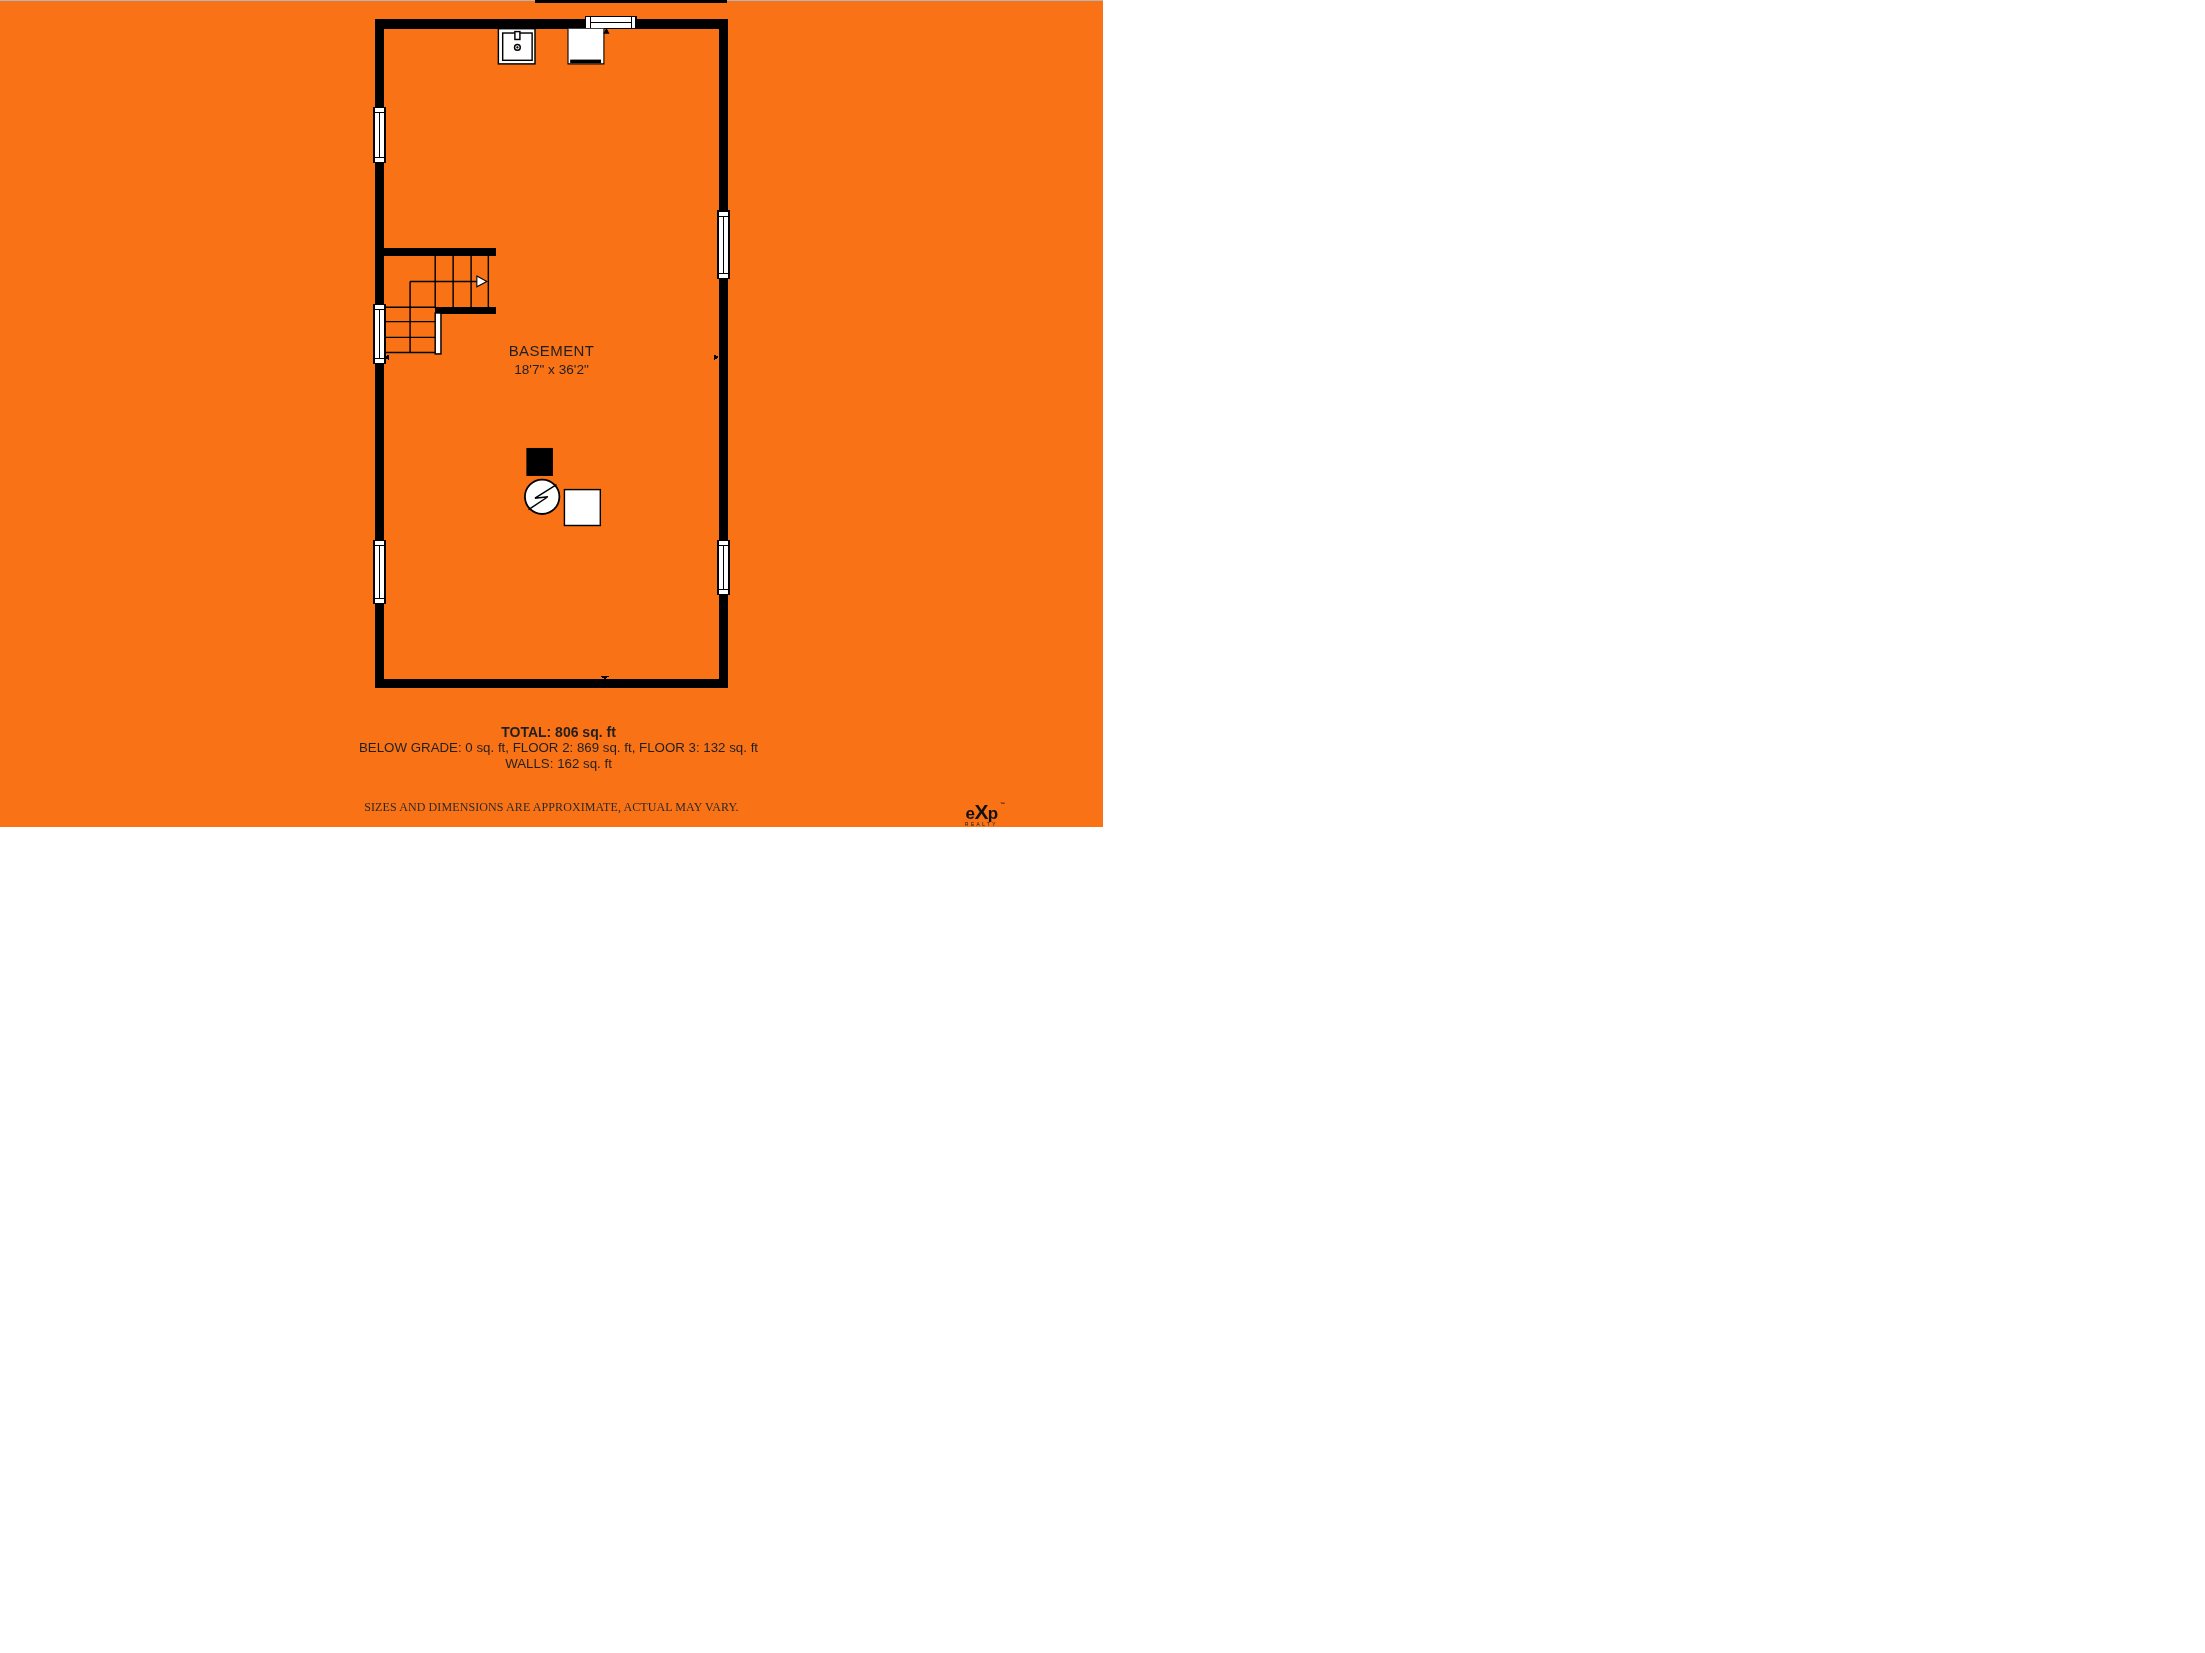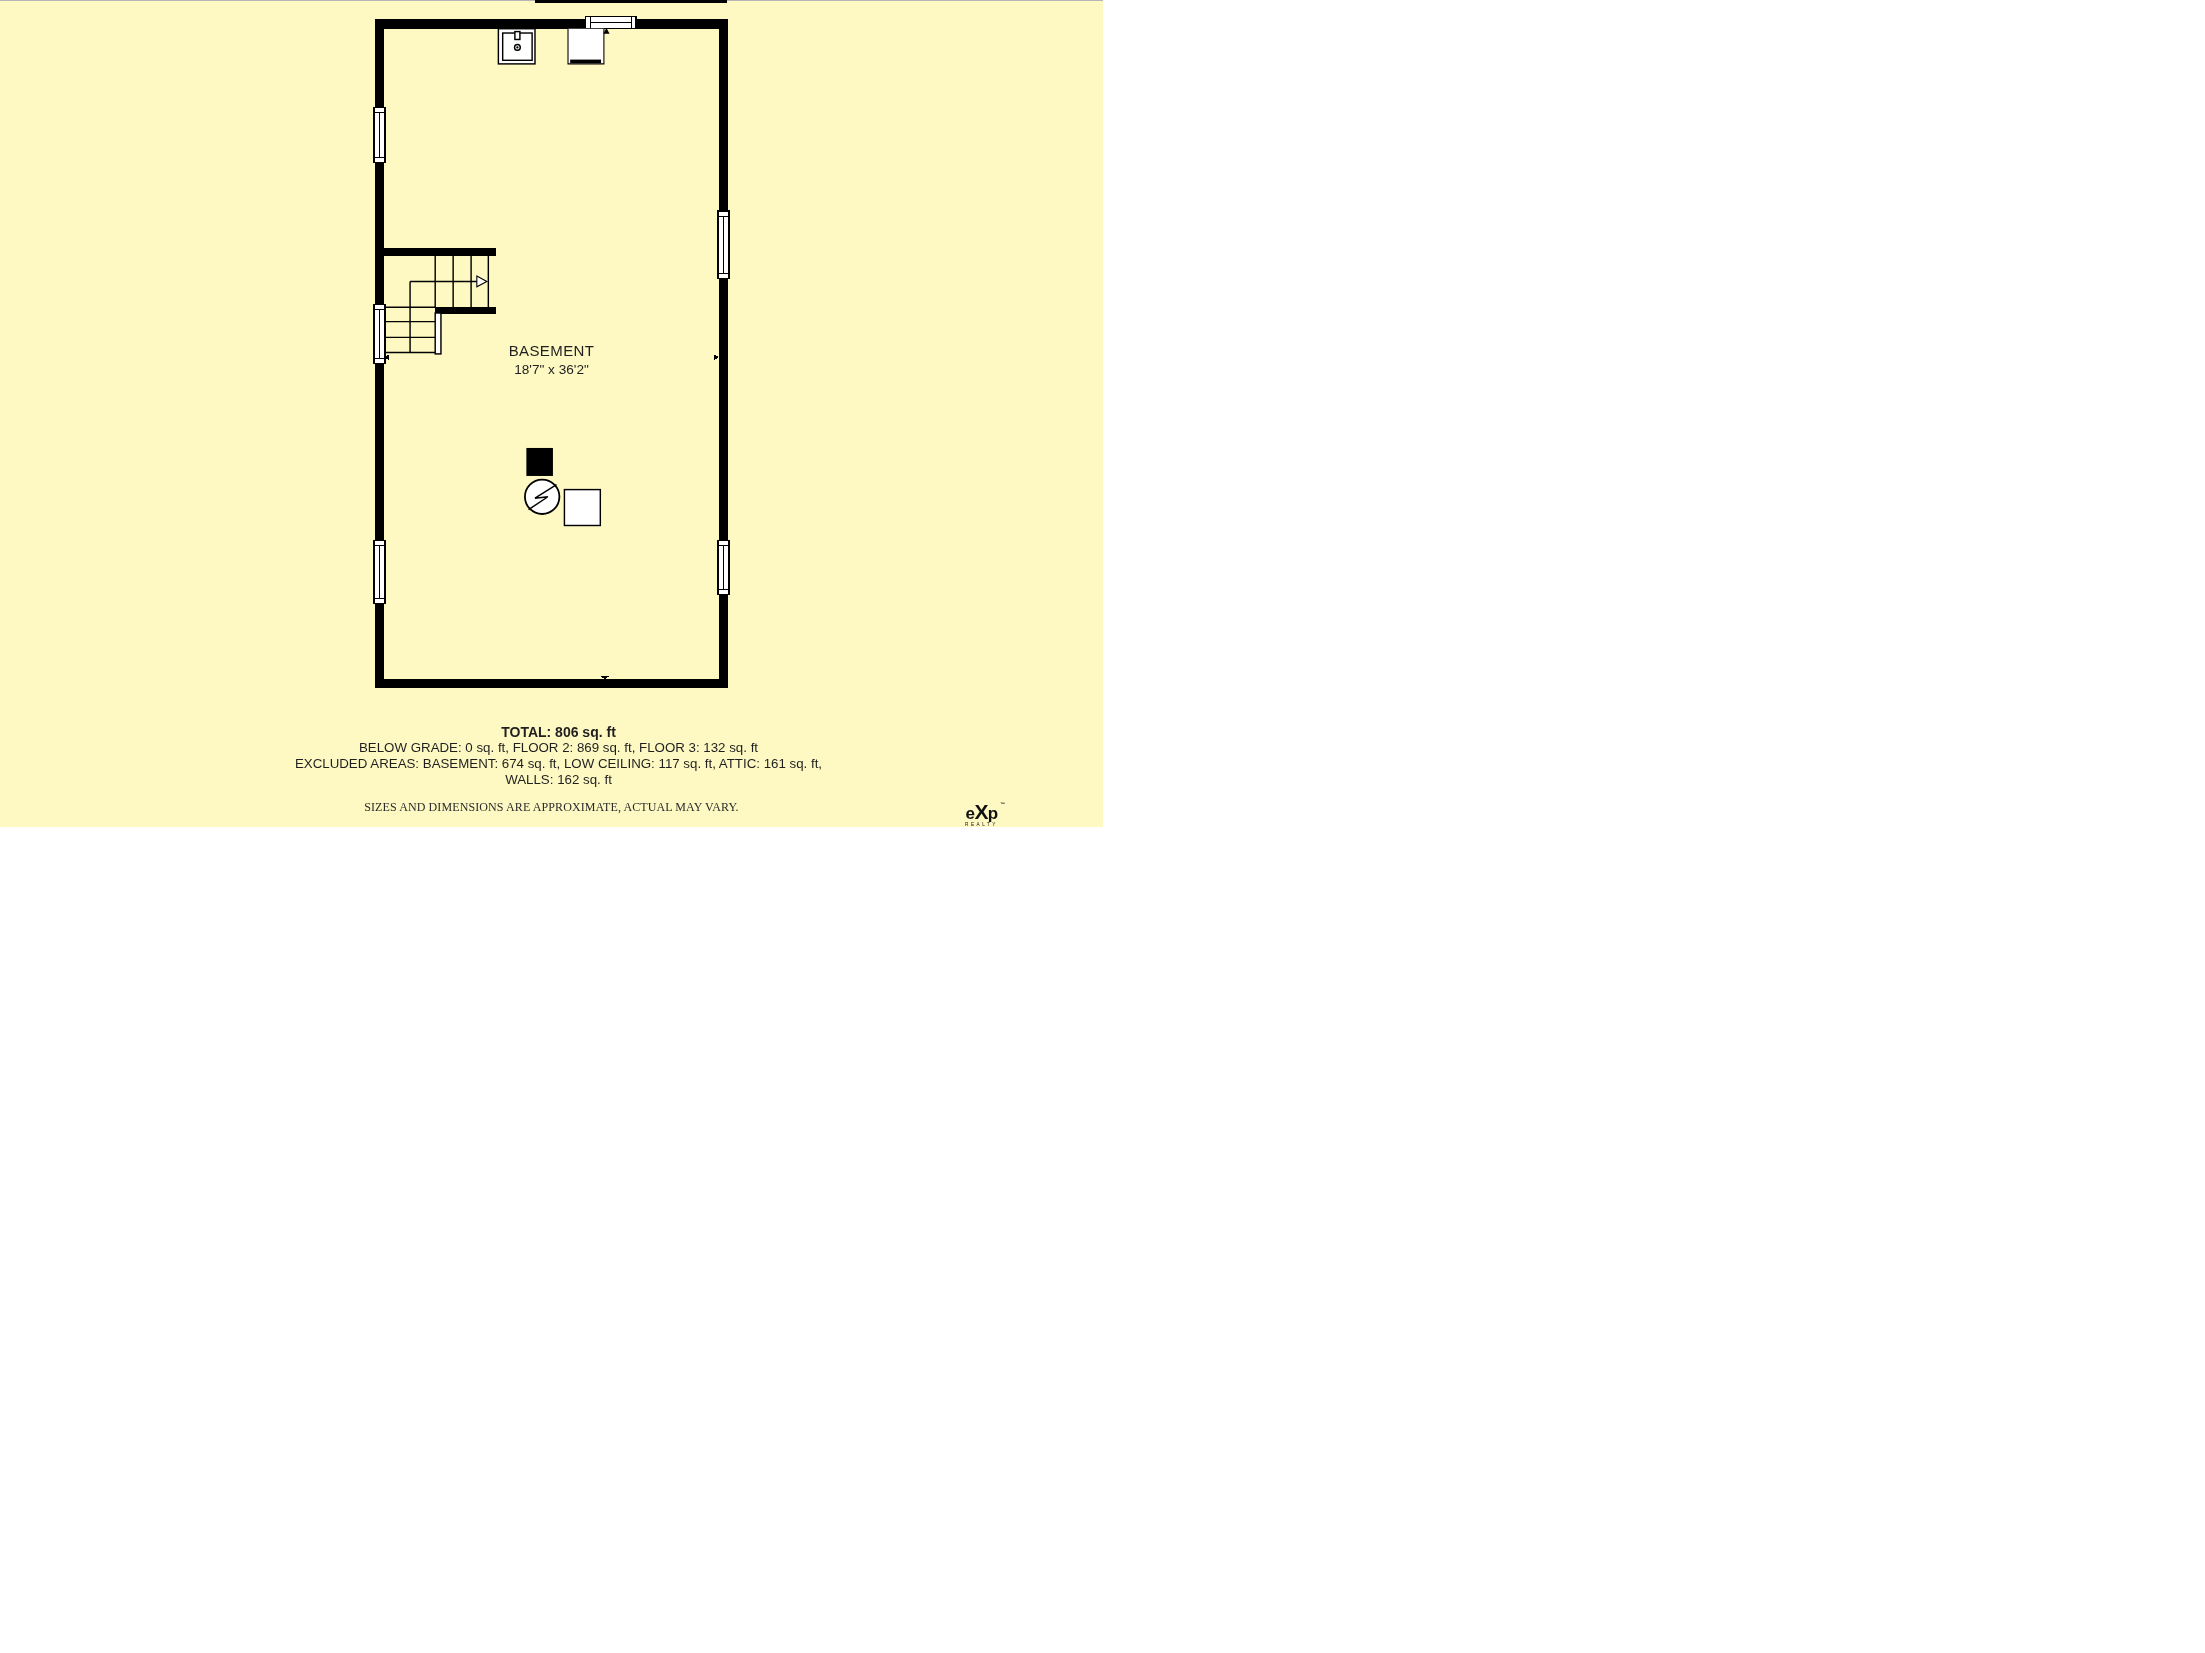--- a/index.html
+++ b/index.html
@@ -1,16 +1,16 @@
 <!DOCTYPE html>
 <html style="font-size:11.5px"><head>
 <meta charset="utf-8">
 <style>
   html,body{margin:0;padding:0;background:#ffffff;}
-  .page{position:relative;width:1103px;height:827px;background:#fef9c3;overflow:hidden;
+  .page{position:relative;width:1103px;height:827px;background:#f97316;overflow:hidden;
         font-family:"Liberation Sans",sans-serif;color:#1f1f1f;}
   .plan-svg{position:absolute;left:0;top:0;}
   .label{position:absolute;left:384px;width:335px;text-align:center;color:#1f1f1f;}
   #room-label{top:342px;font-size:15px;letter-spacing:0.4px;}
   #room-dims{top:362px;font-size:13.6px;}
   .summary{position:absolute;left:0;top:724px;width:1103px;text-align:center;
            font-size:13.3px;line-height:16px;color:#1f1f1f;padding-left:7px;}
   .summary .total{font-weight:bold;font-size:14px;}
   .disclaimer{position:absolute;left:0;top:800px;width:1103px;text-align:center;
               font-size:12px;letter-spacing:0.1px;color:#2a2a2a;font-family:Liberation Serif, serif;}
@@ -120,21 +120,20 @@
     <polygon points="1001,497.5 994.5,493.5 994.5,501.5" fill="#000"></polygon>
     <polygon points="836,941 849,941 842.5,947" fill="#000"></polygon>
   </svg>
 
   <div class="label" id="room-label">BASEMENT</div>
   <div class="label" id="room-dims">18'7" x 36'2"</div>
 
   <div class="summary">
     <div class="total">TOTAL: 806 sq. ft</div>
     <div>BELOW GRADE: 0 sq. ft, FLOOR 2: 869 sq. ft, FLOOR 3: 132 sq. ft</div>
-    <div>EXCLUDED AREAS: BASEMENT: 674 sq. ft, LOW CEILING: 117 sq. ft, ATTIC: 161 sq. ft,</div>
     <div>WALLS: 162 sq. ft</div>
   </div>
 
   <div class="disclaimer">SIZES AND DIMENSIONS ARE APPROXIMATE, ACTUAL MAY VARY.</div>
 
   <div class="brand">
     <div class="wordmark">
       <span class="le">e</span><span class="lx">X</span><span class="lp">p</span>
       <span class="tm">™</span>
     </div>

